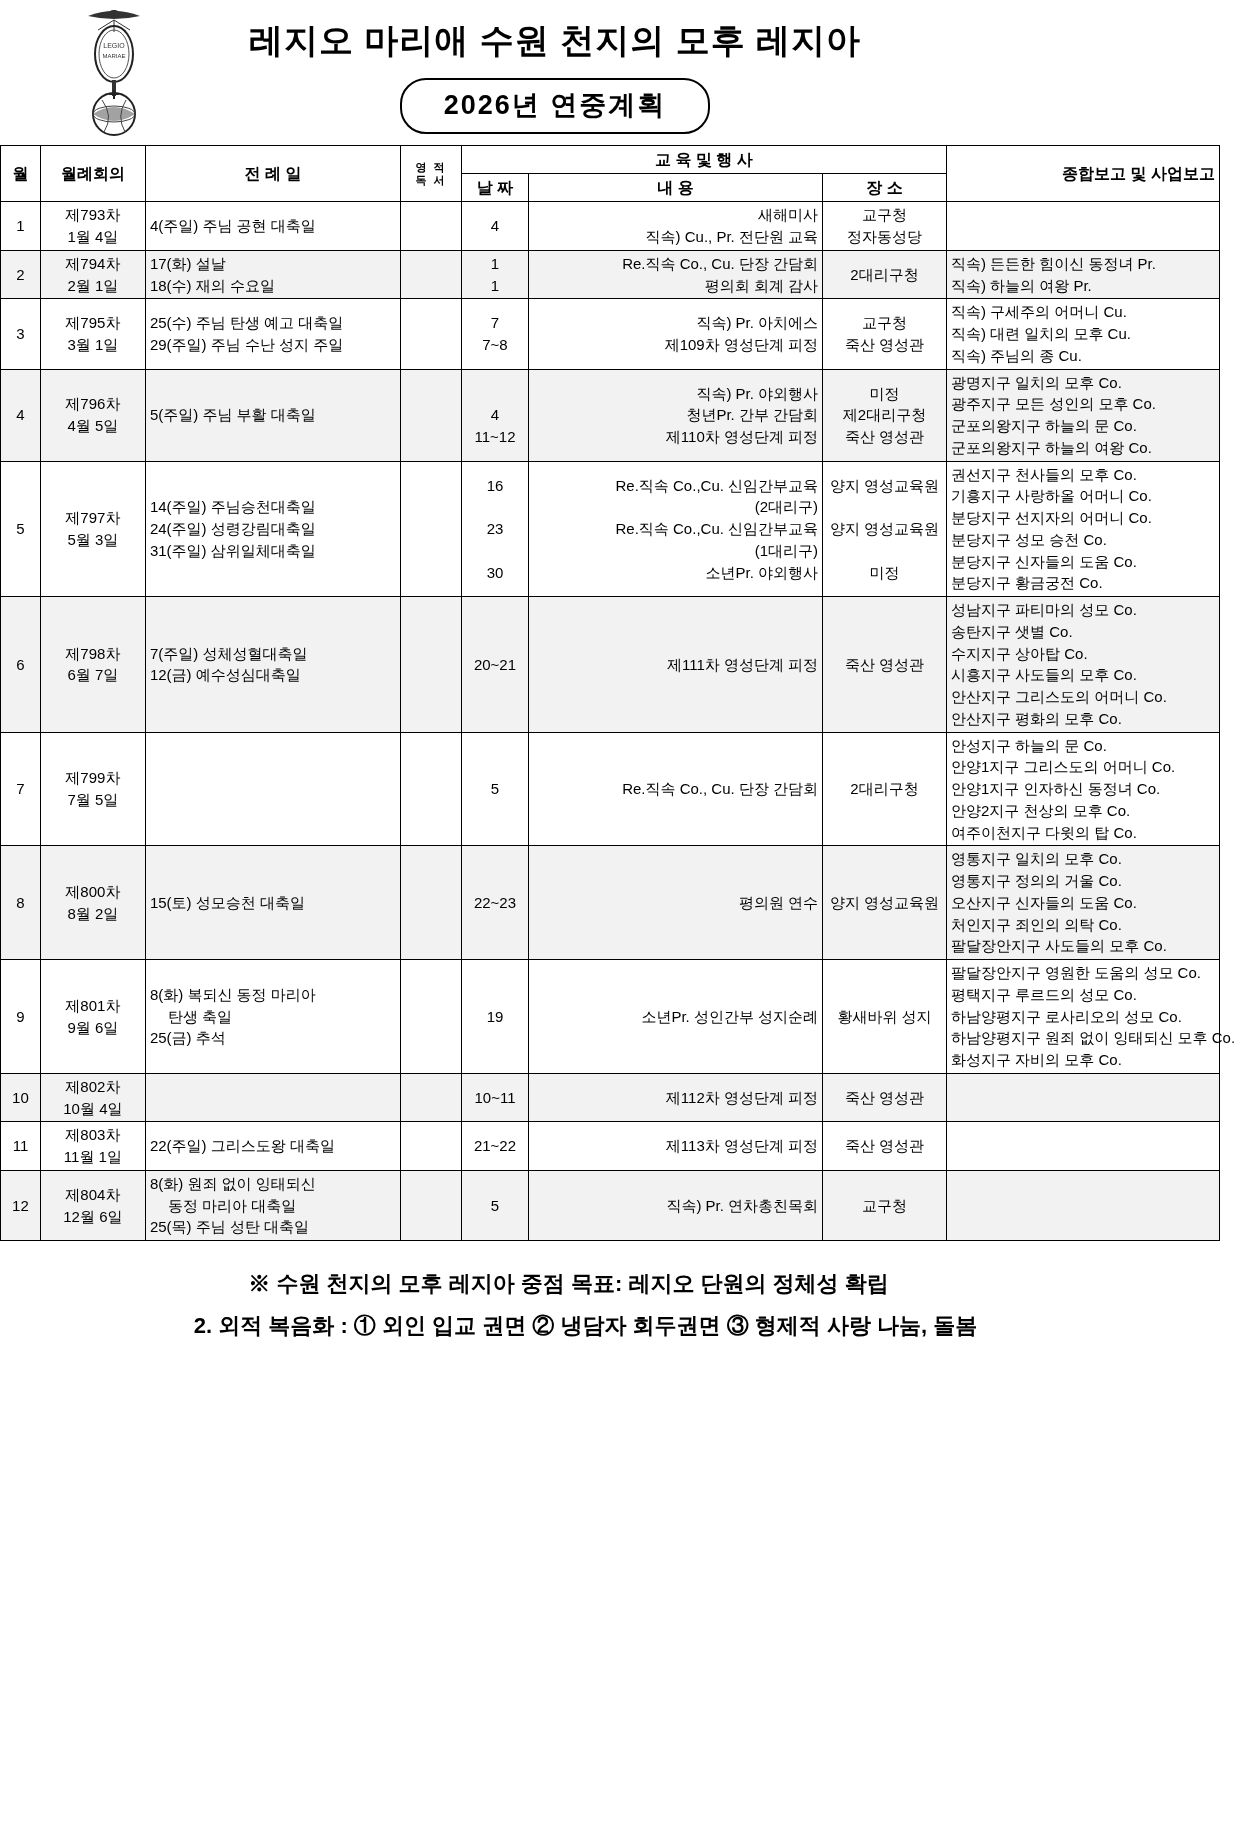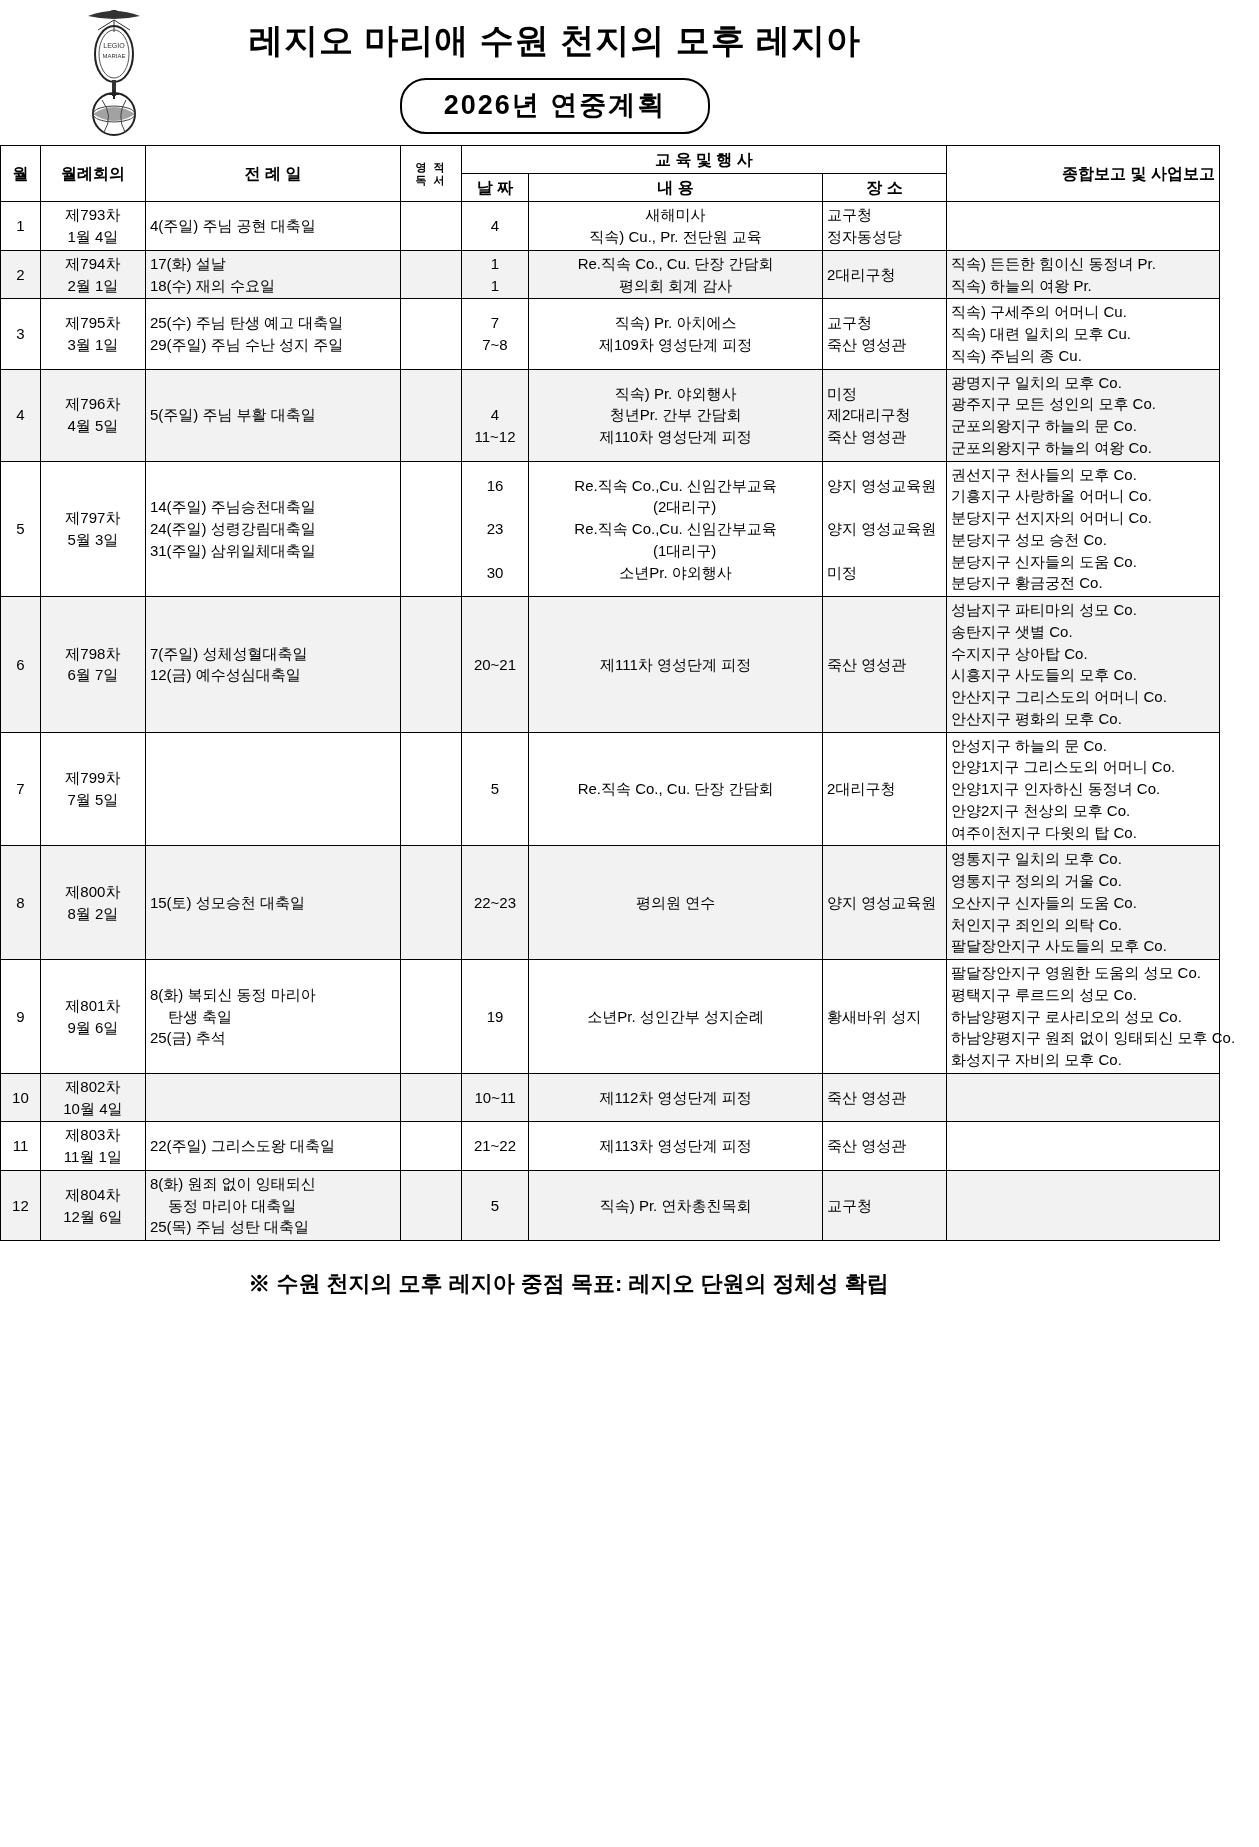--- a/index.html
+++ b/index.html
@@ -76,22 +76,22 @@
   table.plan th {
     text-align: center;
     font-weight: bold;
     font-size: 16px;
   }
   .c-month   { width: 38px;  text-align: center; }
   .c-meeting { width: 100px; text-align: center; font-size: 15px;}
   .c-jeonre  { width: 243px; text-align: left; padding-left: 10px; }
   .c-spirit  { width: 58px;  text-align: center; }
   .c-date    { width: 64px;  text-align: center; }
-  .c-content { width: 280px; text-align: center; padding-left: 10px;}
-  .c-place   { width: 118px; text-align: left; }
+  .c-content { width: 280px; text-align: right; padding-left: 10px;}
+  .c-place   { width: 118px; text-align: center; }
   .c-report  { width: 260px; text-align: left; padding-left: 8px; font-size: 13.5px; line-height: 1.5;}
   .hdr-spirit {
     font-size: 11px;
     line-height: 1.15;
     letter-spacing: 2px;
   }
   .row-shade td { background: #f2f2f2; }
   .cell-lines > div { white-space: nowrap; }
   .indent { padding-left: 18px; }
   .center-block { text-align: center; }
@@ -518,15 +518,16 @@
           <div>교구청</div>
         </td>
         <td class="c-report cell-lines"></td>
       </tr>
 
     </tbody>
   </table>
 
   <div class="notes">
     <div class="n1">※ 수원 천지의 모후 레지아 중점 목표: 레지오 단원의 정체성 확립</div>
+    <div class="n3">2. 외적 복음화 : ① 외인 입교 권면  ② 냉담자 회두권면 ③ 형제적 사랑 나눔, 돌봄</div>
   </div>
 
 </div>
 
 </body></html>

